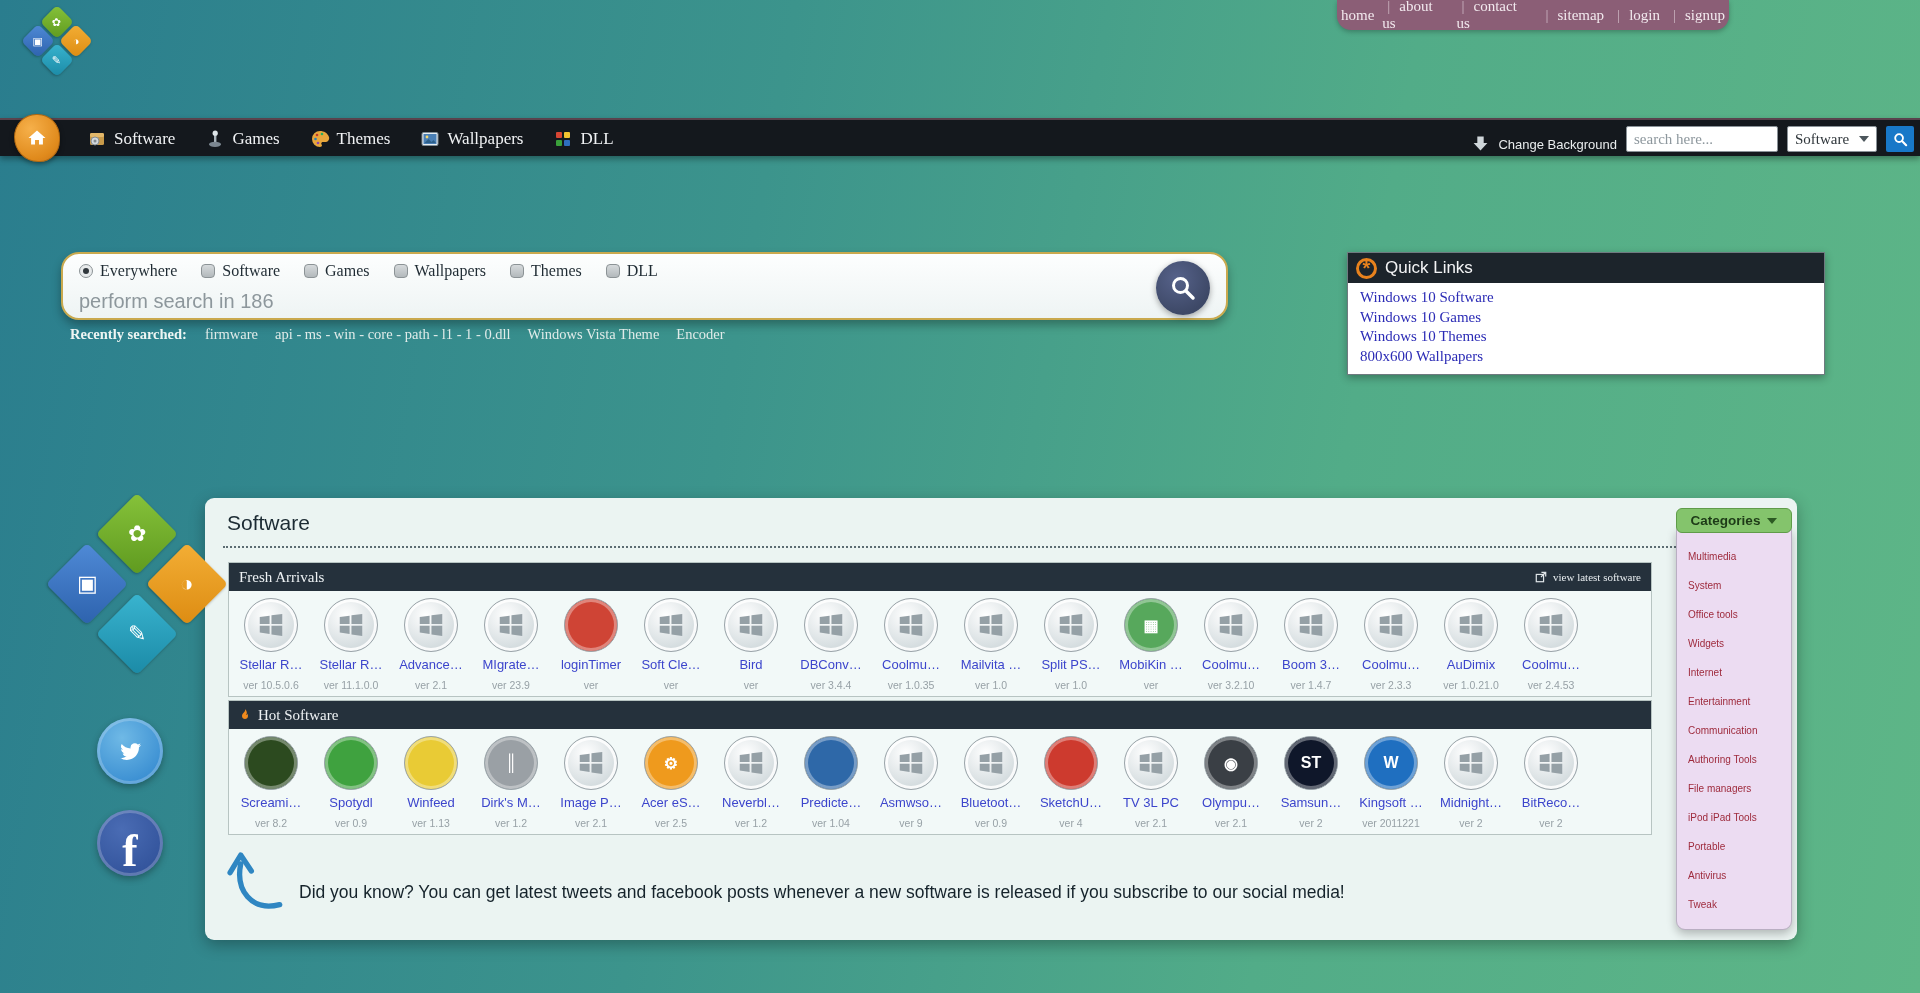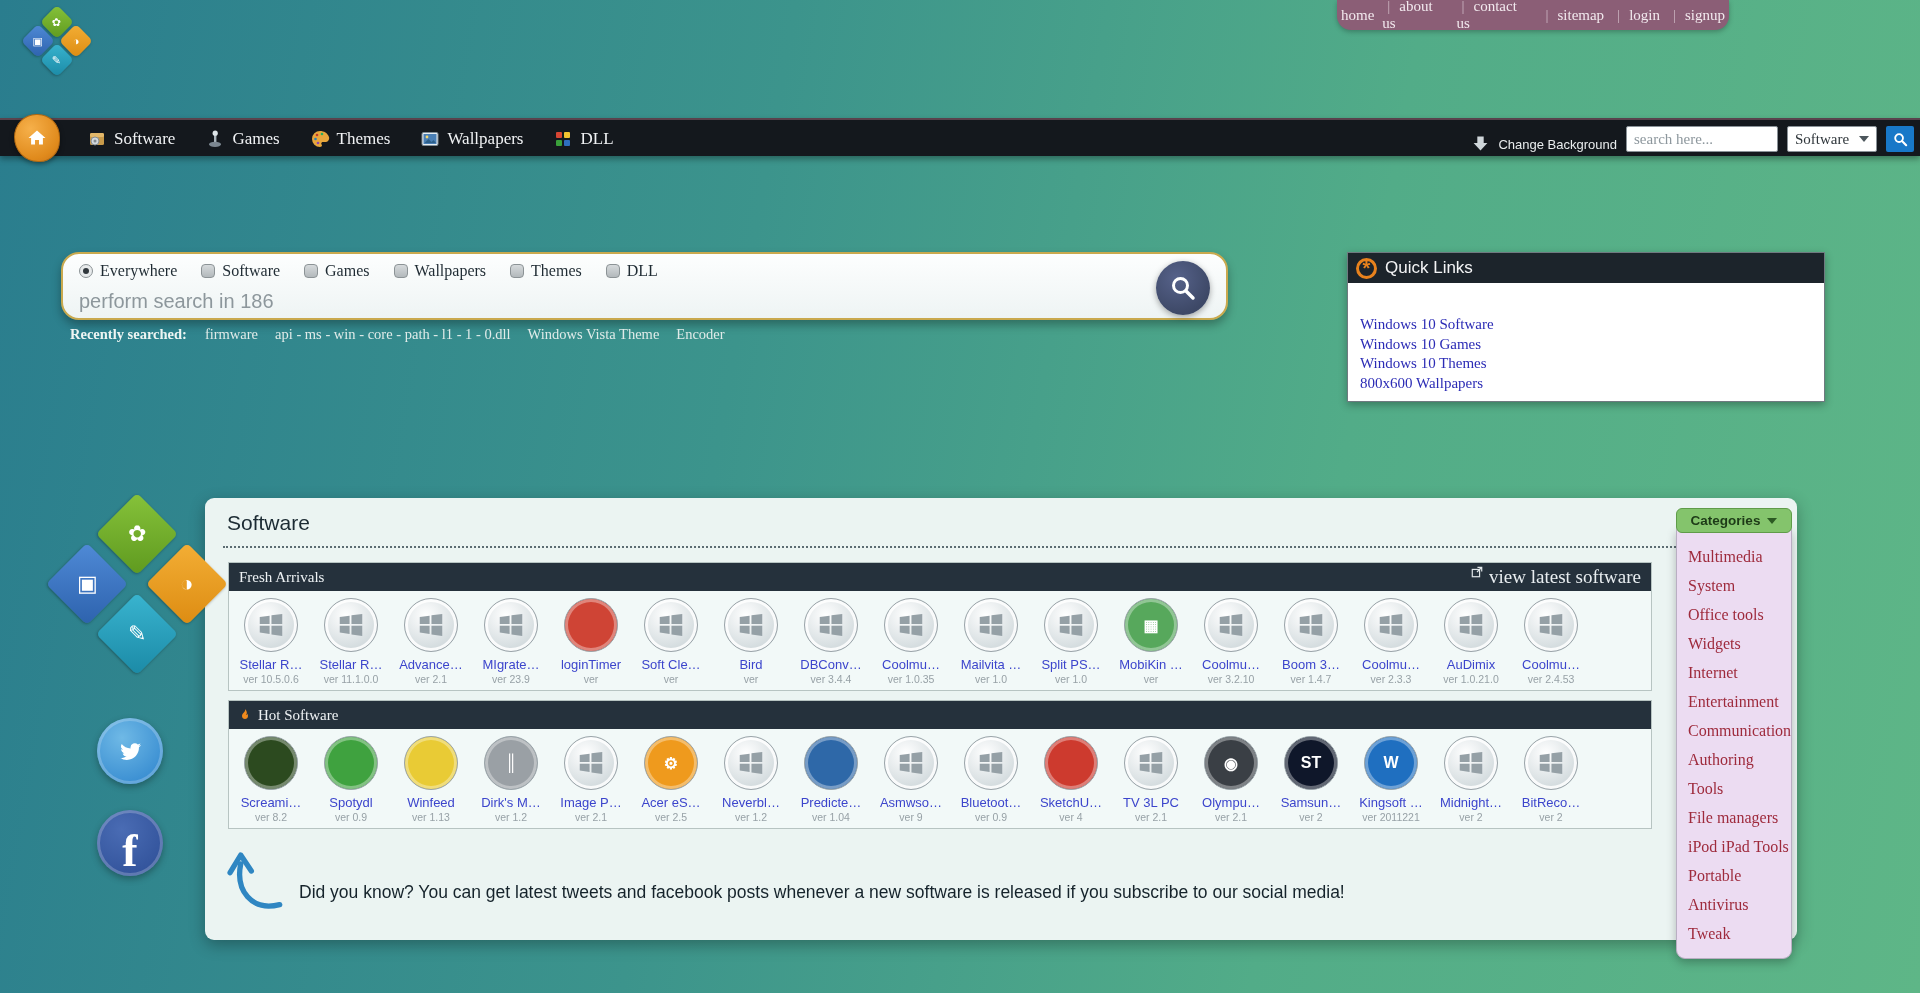--- a/index.html
+++ b/index.html
@@ -124,74 +124,74 @@
   .quick {
     position:absolute; left:1347px; top:252px; width:478px;
     background:#fff; border:1px solid #6f7a80; box-shadow: 0 3px 8px rgba(0,0,0,.3);
   }
   .quick-head { height:30px; background:#1c242b; display:flex; align-items:center; padding:0 8px; gap:8px; }
   .quick-ast {
     width:21px; height:21px; border:3px solid #e8821d; border-radius:50%;
     color:#e8821d; font-weight:bold; font-size:20px; line-height:14px; text-align:center;
   }
   .quick-title { font-size:17px; color:#f3f4f5; }
-  .quick-body { padding:5px 12px 8px;margin-top:27px; }
+  .quick-body { padding:5px 12px 8px; }
   .quick-link { display:block; font-family:"Liberation Serif", serif; font-size:15px; color:var(--quick-link-blue,#2b2bb5); line-height:19.5px; cursor:pointer; }
 
   
   .main-panel {
     position:absolute; left:205px; top:498px; width:1592px; height:442px;
     background:#ebf4f2; border-radius:9px; box-shadow: 0 5px 16px rgba(0,0,0,.3);
   }
   .panel-title { position:absolute; left:22px; top:13px; font-size:21px; color:#1c2b33; font-weight:500; }
   .panel-divider { position:absolute; left:18px; right:18px; top:48px; border-bottom:2px dotted #5c6c72; }
   .section { position:absolute; left:23px; width:1424px; border:1px solid #b7c4c2; background:#f2f9f8; }
   .section.fresh { top:64px; }
   .section.hot { top:202px; }
   .sec-bar {
     height:28px; background:var(--bar-dark,#25313c); color:#eef2f4;
     display:flex; align-items:center; justify-content:space-between; padding:0 10px;
     font-family:"Liberation Serif", serif; font-size:15px;
   }
   .sec-bar .bar-left { display:flex; align-items:center; gap:7px; }
-  .view-link { display:flex; align-items:flex-start; gap:6px; font-size:19px; cursor:pointer; color:#e8edf0; }
+  .view-link { display:flex; align-items:flex-end; gap:6px; font-size:11px; cursor:pointer; color:#e8edf0; }
   .tiles { display:flex; padding:7px 2px 5px; }
   .tile { width:80px; text-align:center; cursor:pointer; }
   .tile-icon {
     width:54px; height:54px; margin:0 auto; border-radius:50%;
     background: radial-gradient(circle at 40% 32%, #ffffff, #cfd8db 78%);
     border:1px solid #9aa4a9; box-shadow: inset 0 0 0 3px rgba(255,255,255,.85);
     display:flex; align-items:center; justify-content:center;
   }
   .tile-icon svg { width:30px; height:30px; }
   .tile-icon.badge { box-shadow: inset 0 0 0 3px rgba(255,255,255,.35); }
   .tile-icon.badge span { color:#fff; font-weight:bold; font-size:16px; }
   .tile-name {
     margin-top:5px; font-size:13px; color:var(--tile-link-blue,#3c45cc);
     white-space:nowrap; overflow:hidden; padding:0 2px;
   }
-  .tile-ver { font-size:10.5px; color:#97a1a6; margin-top:1px; }
+  .tile-ver { font-size:10.5px; color:#97a1a6; margin-top:7px; }
   .dyk { position:absolute; left:18px; top:348px; display:flex; align-items:flex-start; }
   .dyk-arrow { width:62px; height:80px; }
   .dyk-text { margin:36px 0 0 14px; font-size:17.5px; color:#15232b; }
 
   
   .categories { position:absolute; left:1676px; top:508px; width:116px; z-index:6; }
   .cat-head {
     height:25px; background:var(--categories-green,#84c46c); border:1px solid #5f9c49; border-radius:6px;
     display:flex; align-items:center; justify-content:center; gap:7px;
     font-size:13.5px; font-weight:bold; color:#1d3a17; cursor:pointer; position:relative; z-index:2;
   }
   .cat-tri { width:0; height:0; border-left:5px solid transparent; border-right:5px solid transparent; border-top:6px solid #2c5a22; }
   .cat-body {
     margin-top:-4px; background:var(--categories-pink,#ecdcf2); border:1px solid #b9aec2;
     border-radius:0 0 9px 9px; padding:12px 0 10px 11px;
     box-shadow: 0 4px 10px rgba(0,0,0,.25);
   }
-  .cat-item { font-family:Liberation Serif, serif; font-size:16px; color:var(--categories-link,#9e2a3c); line-height:29px; cursor:pointer; }
+  .cat-item { font-family:Liberation Sans, sans-serif; font-size:10px; color:var(--categories-link,#9e2a3c); line-height:29px; cursor:pointer; }
 
   
   .deco-cluster { position:absolute; left:58px; top:505px; width:158px; height:158px; }
   .deco-cluster .dia { width:58px; height:58px; }
   .deco-cluster .d-top{ left:50px; top:0; } .deco-cluster .d-left{ left:0; top:50px; }
   .deco-cluster .d-right{ left:100px; top:50px; } .deco-cluster .d-bot{ left:50px; top:100px; }
   .deco-cluster .dia > span { font-size:22px; }
   .social {
     position:absolute; width:66px; height:66px; border-radius:50%;
     display:flex; align-items:center; justify-content:center; cursor:pointer;

